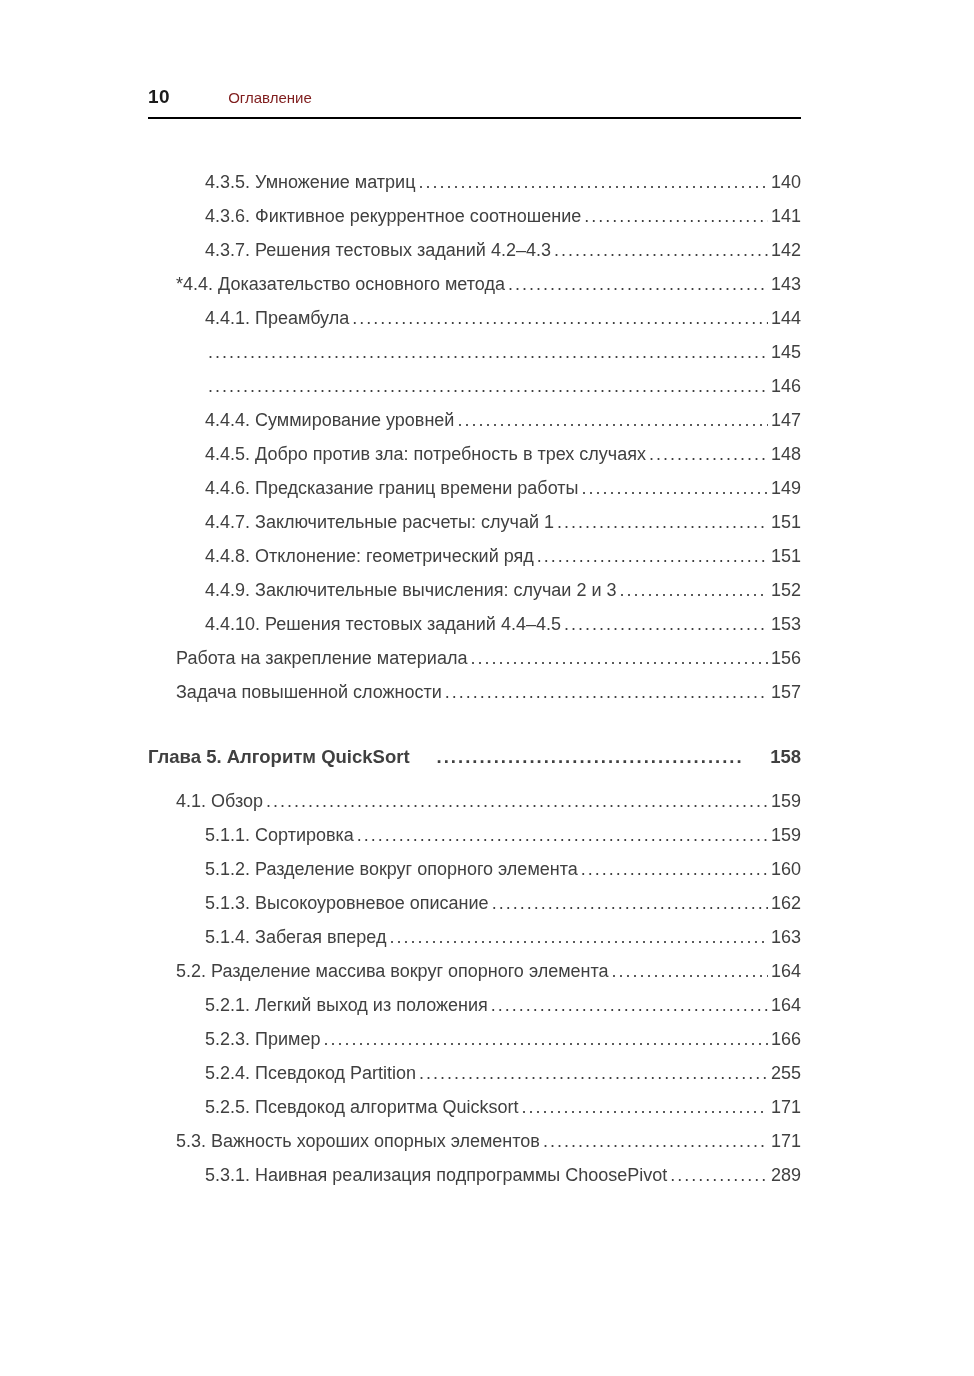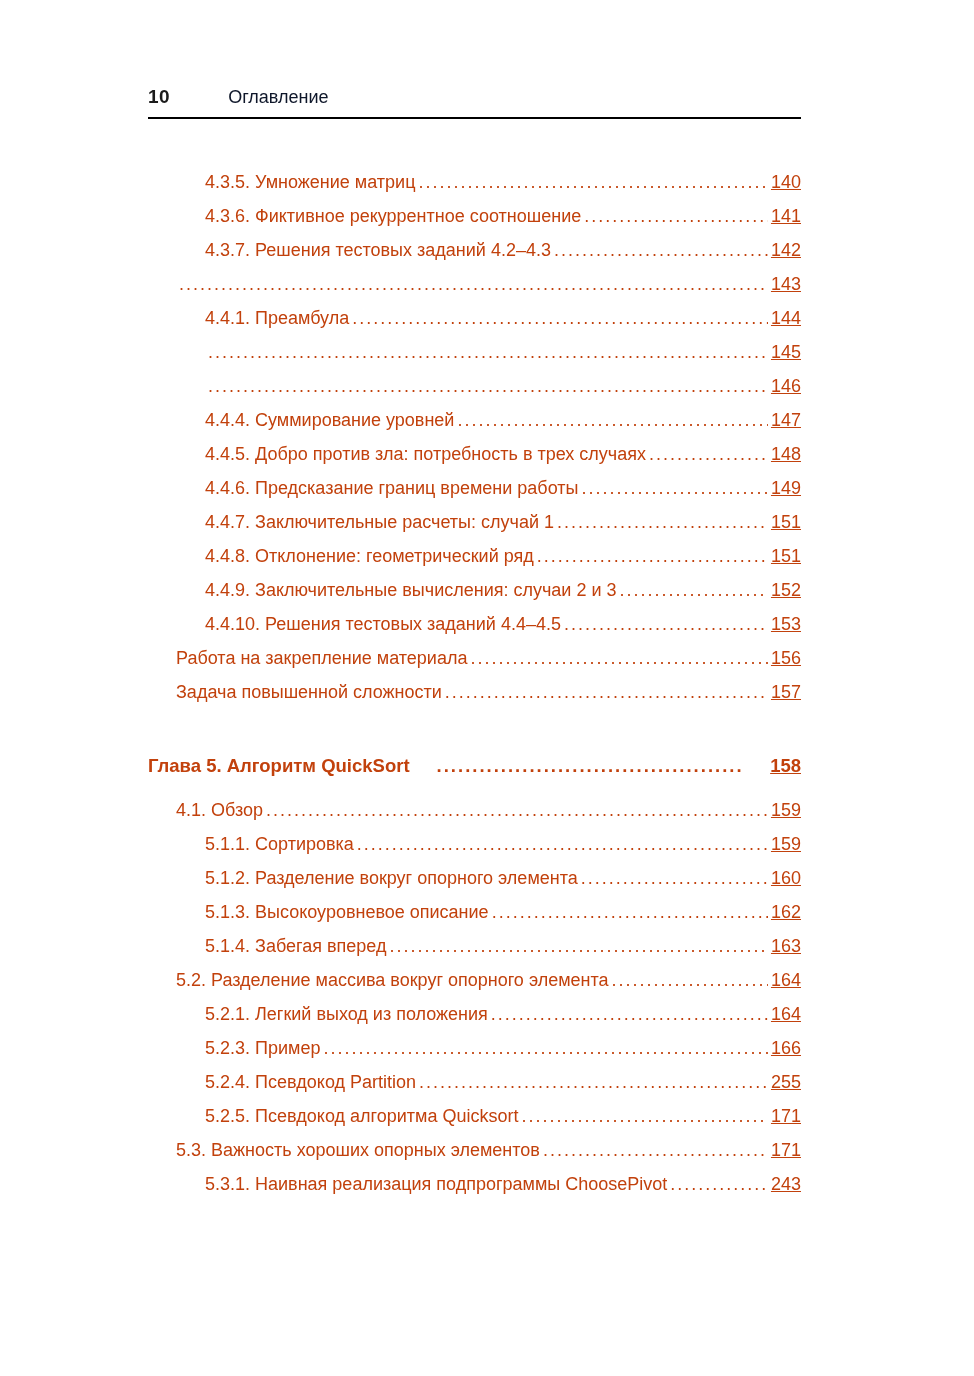--- a/index.html
+++ b/index.html
@@ -23,65 +23,64 @@
   .page-header {
     display: flex;
     align-items: baseline;
   }
   .page-num {
     font-weight: bold;
     font-size: 19px;
     letter-spacing: 0.5px;
   }
   .header-title {
-    font-size: 18px;
+    font-size: 15px;
     margin-left: 58px;
-    color: #0f172a;
+    color: #7f1d1d;
   }
   .header-rule {
     border: none;
     border-top: 2px solid #000000;
     margin: 9px 0 0 0;
   }
   .toc {
     margin-top: 46px;
   }
   .toc-entry {
     display: flex;
     align-items: flex-end;
     font-size: 18px;
     line-height: 34px;
-    color: #c2410c;
+    color: #404040;
   }
   .toc-entry .label {
     white-space: nowrap;
     flex: 0 0 auto;
   }
   .toc-entry .dots {
     flex: 1 1 auto;
     overflow: hidden;
     white-space: nowrap;
     margin: 0 3px;
   }
   .toc-entry .dots::after {
     content: "....................................................................................................................................................................";
     letter-spacing: 2px;
   }
   .toc-entry .pagenum {
     flex: 0 0 auto;
     white-space: nowrap;
-    text-decoration: underline;
   }
   .level-section { padding-left: 28px; }
   .level-sub     { padding-left: 57px; }
   .level-chapter {
     padding-left: 0;
     font-weight: bold;
     font-size: 18.5px;
-    margin-top: 40px;
+    margin-top: 31px;
     margin-bottom: 10px;
     gap: 24px;
   }
 </style>
 </head>
 <body>
 
 <div class="page">
   <header class="page-header">
     <span class="page-num">10</span>
@@ -98,20 +97,21 @@
         <span class="label">4.3.6. Фиктивное рекуррентное соотношение</span>
         <span class="dots"></span>
         <span class="pagenum">141</span>
       </div>
       <div class="toc-entry level-sub">
         <span class="label">4.3.7. Решения тестовых заданий 4.2–4.3</span>
         <span class="dots"></span>
         <span class="pagenum">142</span>
       </div>
       <div class="toc-entry level-section">
+        <span class="label">*4.4. Доказательство основного метода</span>
         <span class="dots"></span>
         <span class="pagenum">143</span>
       </div>
       <div class="toc-entry level-sub">
         <span class="label">4.4.1. Преамбула</span>
         <span class="dots"></span>
         <span class="pagenum">144</span>
       </div>
       <div class="toc-entry level-sub">
         <span class="dots"></span>
@@ -222,16 +222,16 @@
         <span class="pagenum">171</span>
       </div>
       <div class="toc-entry level-section">
         <span class="label">5.3. Важность хороших опорных элементов</span>
         <span class="dots"></span>
         <span class="pagenum">171</span>
       </div>
       <div class="toc-entry level-sub">
         <span class="label">5.3.1. Наивная реализация подпрограммы ChoosePivot</span>
         <span class="dots"></span>
-        <span class="pagenum">243</span>
+        <span class="pagenum">289</span>
       </div>
     </main>
 </div>
 
 </body></html>

